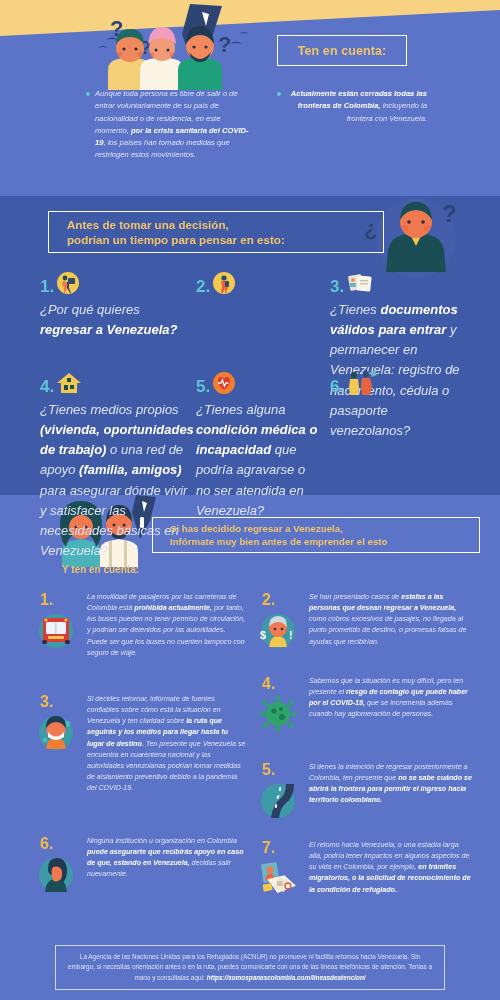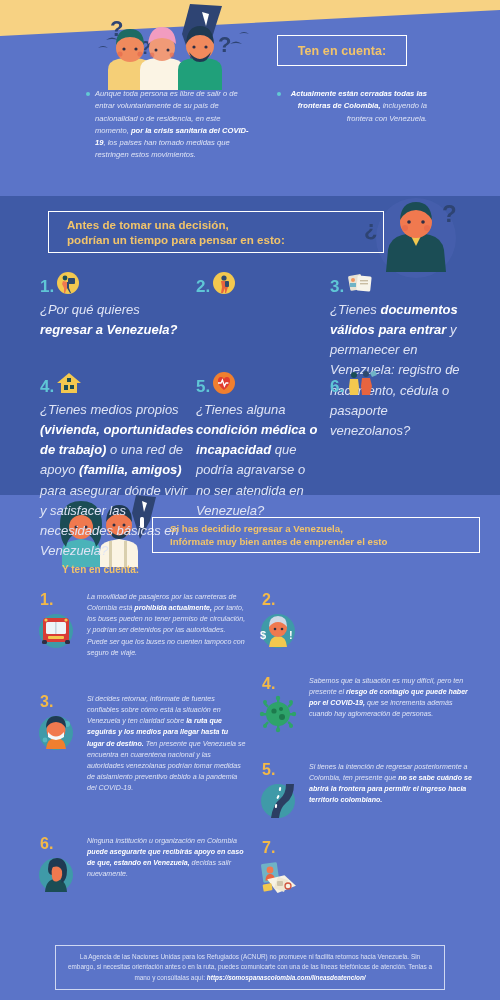--- a/index.html
+++ b/index.html
@@ -343,20 +343,21 @@
           <path d="M11 36 q1 -11 9 -11 q8 0 9 11 Z" fill="#f3c84f"></path>
           <circle cx="20" cy="17" r="9" fill="#f0794f"></circle>
           <path d="M11 16 q0 -11 9 -11 q9 0 9 11 q-4 -5 -9 -5 q-5 0 -9 5" fill="#cfd9e6"></path>
           <circle cx="17" cy="18" r="1.3" fill="#2e2e44"></circle>
             <circle cx="24" cy="18" r="1.3" fill="#2e2e44"></circle>
           <text x="2" y="28" font-family="Liberation Sans, sans-serif" font-size="11" font-weight="bold" fill="#fdfdfd">$</text>
           <text x="31" y="28" font-family="Liberation Sans, sans-serif" font-size="11" font-weight="bold" fill="#fdfdfd">!</text>
         </svg>
       </div>
     </div>
+    <div class="item-txt body-txt"><span>Se han presentado casos de </span><b>estafas a las personas que desean regresar a Venezuela,</b><span> como cobros excesivos de pasajes, no llegada al punto prometido de destino, o promesas falsas de ayudas que recibirían.</span></div>
   </div>
 
   <div class="item" id="i3">
     <div class="item-left">
       <div class="item-num">3.</div>
       <div class="item-ic">
         <svg width="40" height="38" viewBox="0 0 40 38">
           <circle cx="20" cy="20" r="17" fill="#3f9aa8"></circle>
           <circle cx="31" cy="11" r="3" fill="#54b7c0"></circle>
             <circle cx="9" cy="27" r="2.4" fill="#54b7c0"></circle>
@@ -443,19 +444,20 @@
           <circle cx="12" cy="11" r="3.4" fill="#f0794f"></circle>
           <path d="M7 21 q1 -6 5 -6 q4 0 5 6 Z" fill="#e8643f" transform="rotate(-8 12 18)"></path>
           <path d="M9 21 L26 16 L38 26 L20 34 Z" fill="#f7f2e4" transform="rotate(3 22 25)"></path>
           <path d="M20 18 L30 21 L26 33 L16 29 Z" fill="#efe7d2"></path>
           <rect x="19" y="22" width="6" height="5" rx="1" fill="#cfc5ab"></rect>
           <circle cx="30" cy="27" r="3" fill="none" stroke="#d1553f" stroke-width="1.3"></circle>
           <rect x="5" y="25" width="9" height="7" rx="1" fill="#f3c84f" transform="rotate(-10 9 28)"></rect>
         </svg>
       </div>
     </div>
+    <div class="item-txt body-txt"><span>El retorno hacia Venezuela, o una estadía larga allá, podría tener impactos en algunos aspectos de su vida en Colombia, por ejemplo, </span><b>en trámites migratorios, o la solicitud de reconocimiento de la condición de refugiado.</b></div>
   </div>
 
   <div id="footer-box">
     <p><span>La Agencia de las Naciones Unidas para los Refugiados (ACNUR) no promueve ni facilita retornos hacia Venezuela. Sin embargo, si necesitas orientación antes o en la ruta, puedes comunicarte con una de las líneas telefónicas de atención. Tenlas a mano y consúltalas aquí: </span><span class="url">https://somospanascolombia.com/lineasdeatencion/</span></p>
   </div>
 
 </div>
 
 </body></html>

